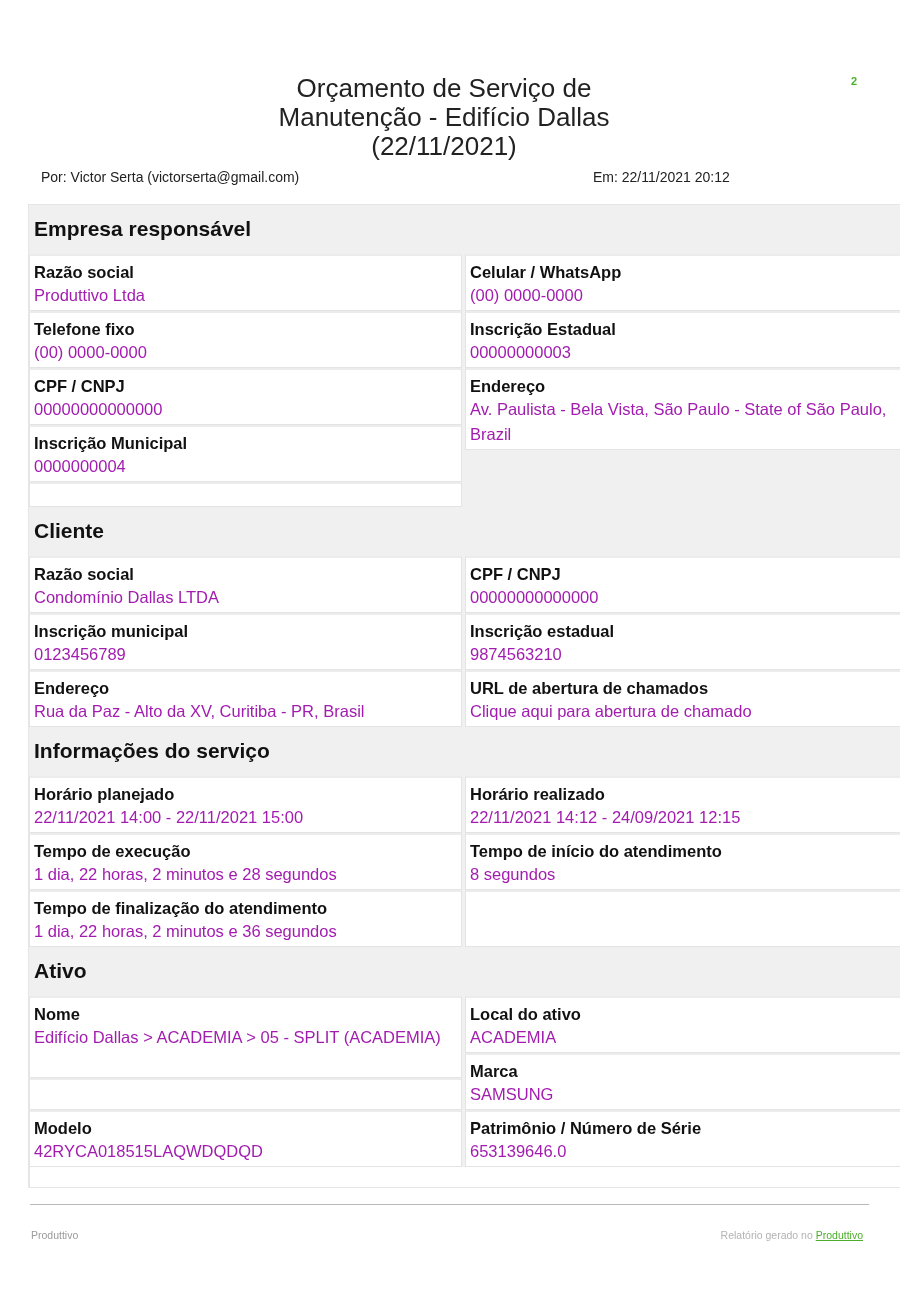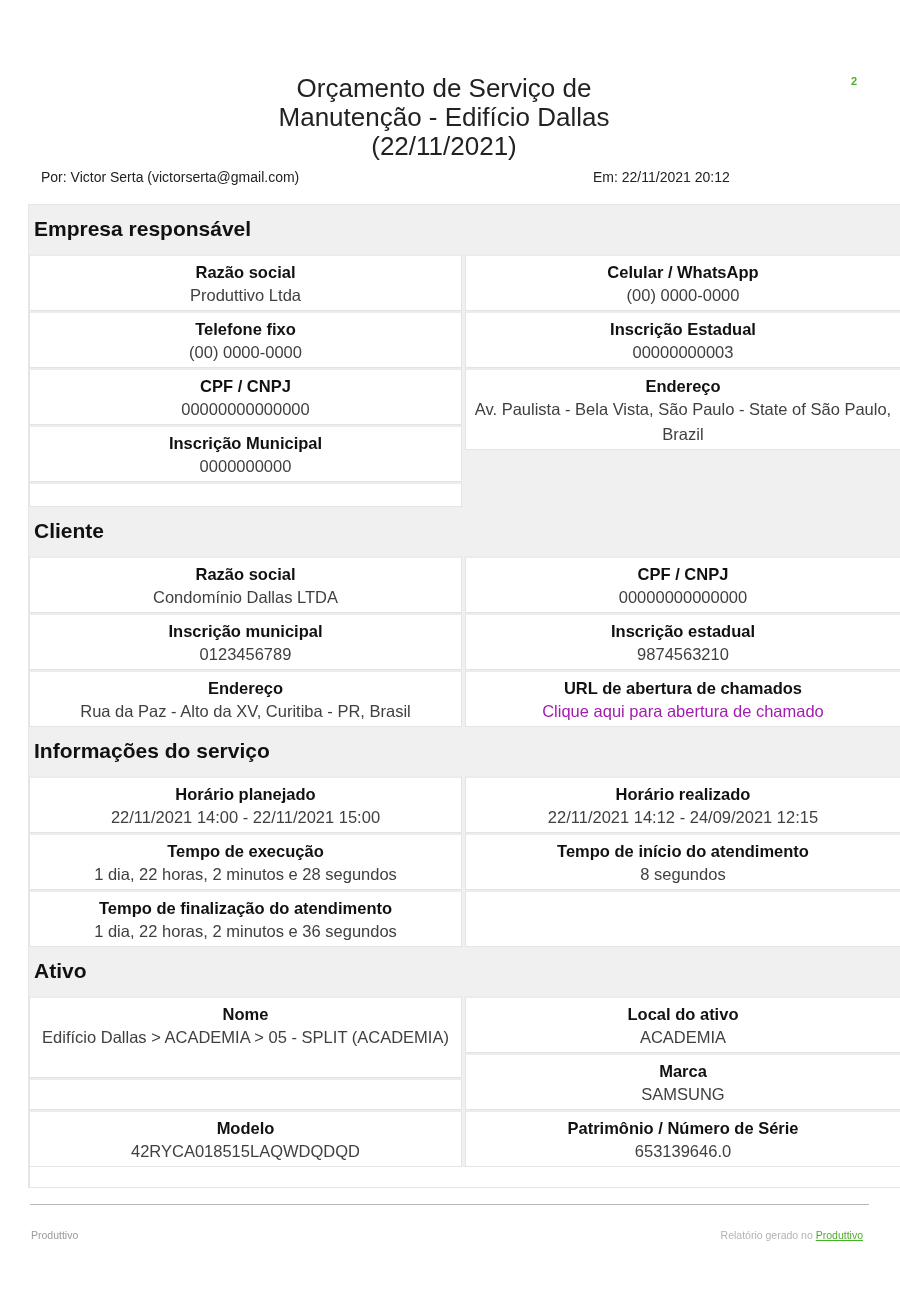--- a/index.html
+++ b/index.html
@@ -13,31 +13,31 @@
 
     .meta { position: absolute; top: 169px; font-size: 14px; color: #222; }
     .meta-by { left: 41px; }
     .meta-at { left: 593px; }
 
     .report { position: absolute; left: 28px; top: 204px; width: 874px; border: 1px solid #e6e6e6; background: #f0f0f0; }
 
     .section-header { height: 49px; background: #f0f0f0; padding: 12px 5px 0 5px;
                       font-size: 21px; font-weight: bold; color: #111; }
 
-    .grid { display: flex; background: #f0f0f0; text-align: center; }
+    .grid { display: flex; background: #f0f0f0; }
     .col { width: 50%; display: flex; flex-direction: column; }
     .col.left { border-right: 3px solid #f0f0f0; }
 
     .cell { background: #fff; border: 1px solid #e4e4e4; border-top: 2px solid #ececec; min-height: 57px;
             padding: 5px 4px 0 4px; }
     .cell.filler { min-height: 25px; }
     .cell.tall { min-height: 82px; }
     .cell.empty { min-height: 57px; }
     .label { font-size: 16.5px; font-weight: bold; line-height: 22px; color: #111; }
-    .value { font-size: 16.5px; line-height: 25px; color: #404040; }
+    .value { font-size: 16.5px; line-height: 25px; color: #a21caf; }
     .value.link { color: #a21caf; text-decoration: none; cursor: pointer; }
 
     .bottom-stub { height: 20px; background: #fff; border-left: 1px solid #e4e4e4; border-right: 1px solid #e4e4e4; }
 
     .footer-rule { position: absolute; left: 30px; top: 1204px; width: 839px; height: 1px; background: #b8b8b8; }
     .footer-left { position: absolute; left: 31px; top: 1229px; font-size: 10.5px; color: #9a9a9a; }
     .footer-right { position: absolute; right: 37px; top: 1229px; font-size: 10.5px; color: #b3b3b3; padding-left: 8px; }
     .footer-right a { color: #4caf2a; text-decoration: underline; }
   </style>
 </head>
@@ -66,21 +66,21 @@
       <div class="cell">
         <div class="label">Telefone fixo</div>
         <div class="value">(00) 0000-0000</div>
       </div>
       <div class="cell">
         <div class="label">CPF / CNPJ</div>
         <div class="value">00000000000000</div>
       </div>
       <div class="cell">
         <div class="label">Inscrição Municipal</div>
-        <div class="value">0000000000</div>
+        <div class="value">0000000004</div>
       </div>
       <div class="cell filler"></div>
     </div>
     <div class="col right">
       <div class="cell">
         <div class="label">Celular / WhatsApp</div>
         <div class="value">(00) 0000-0000</div>
       </div>
       <div class="cell">
         <div class="label">Inscrição Estadual</div>

